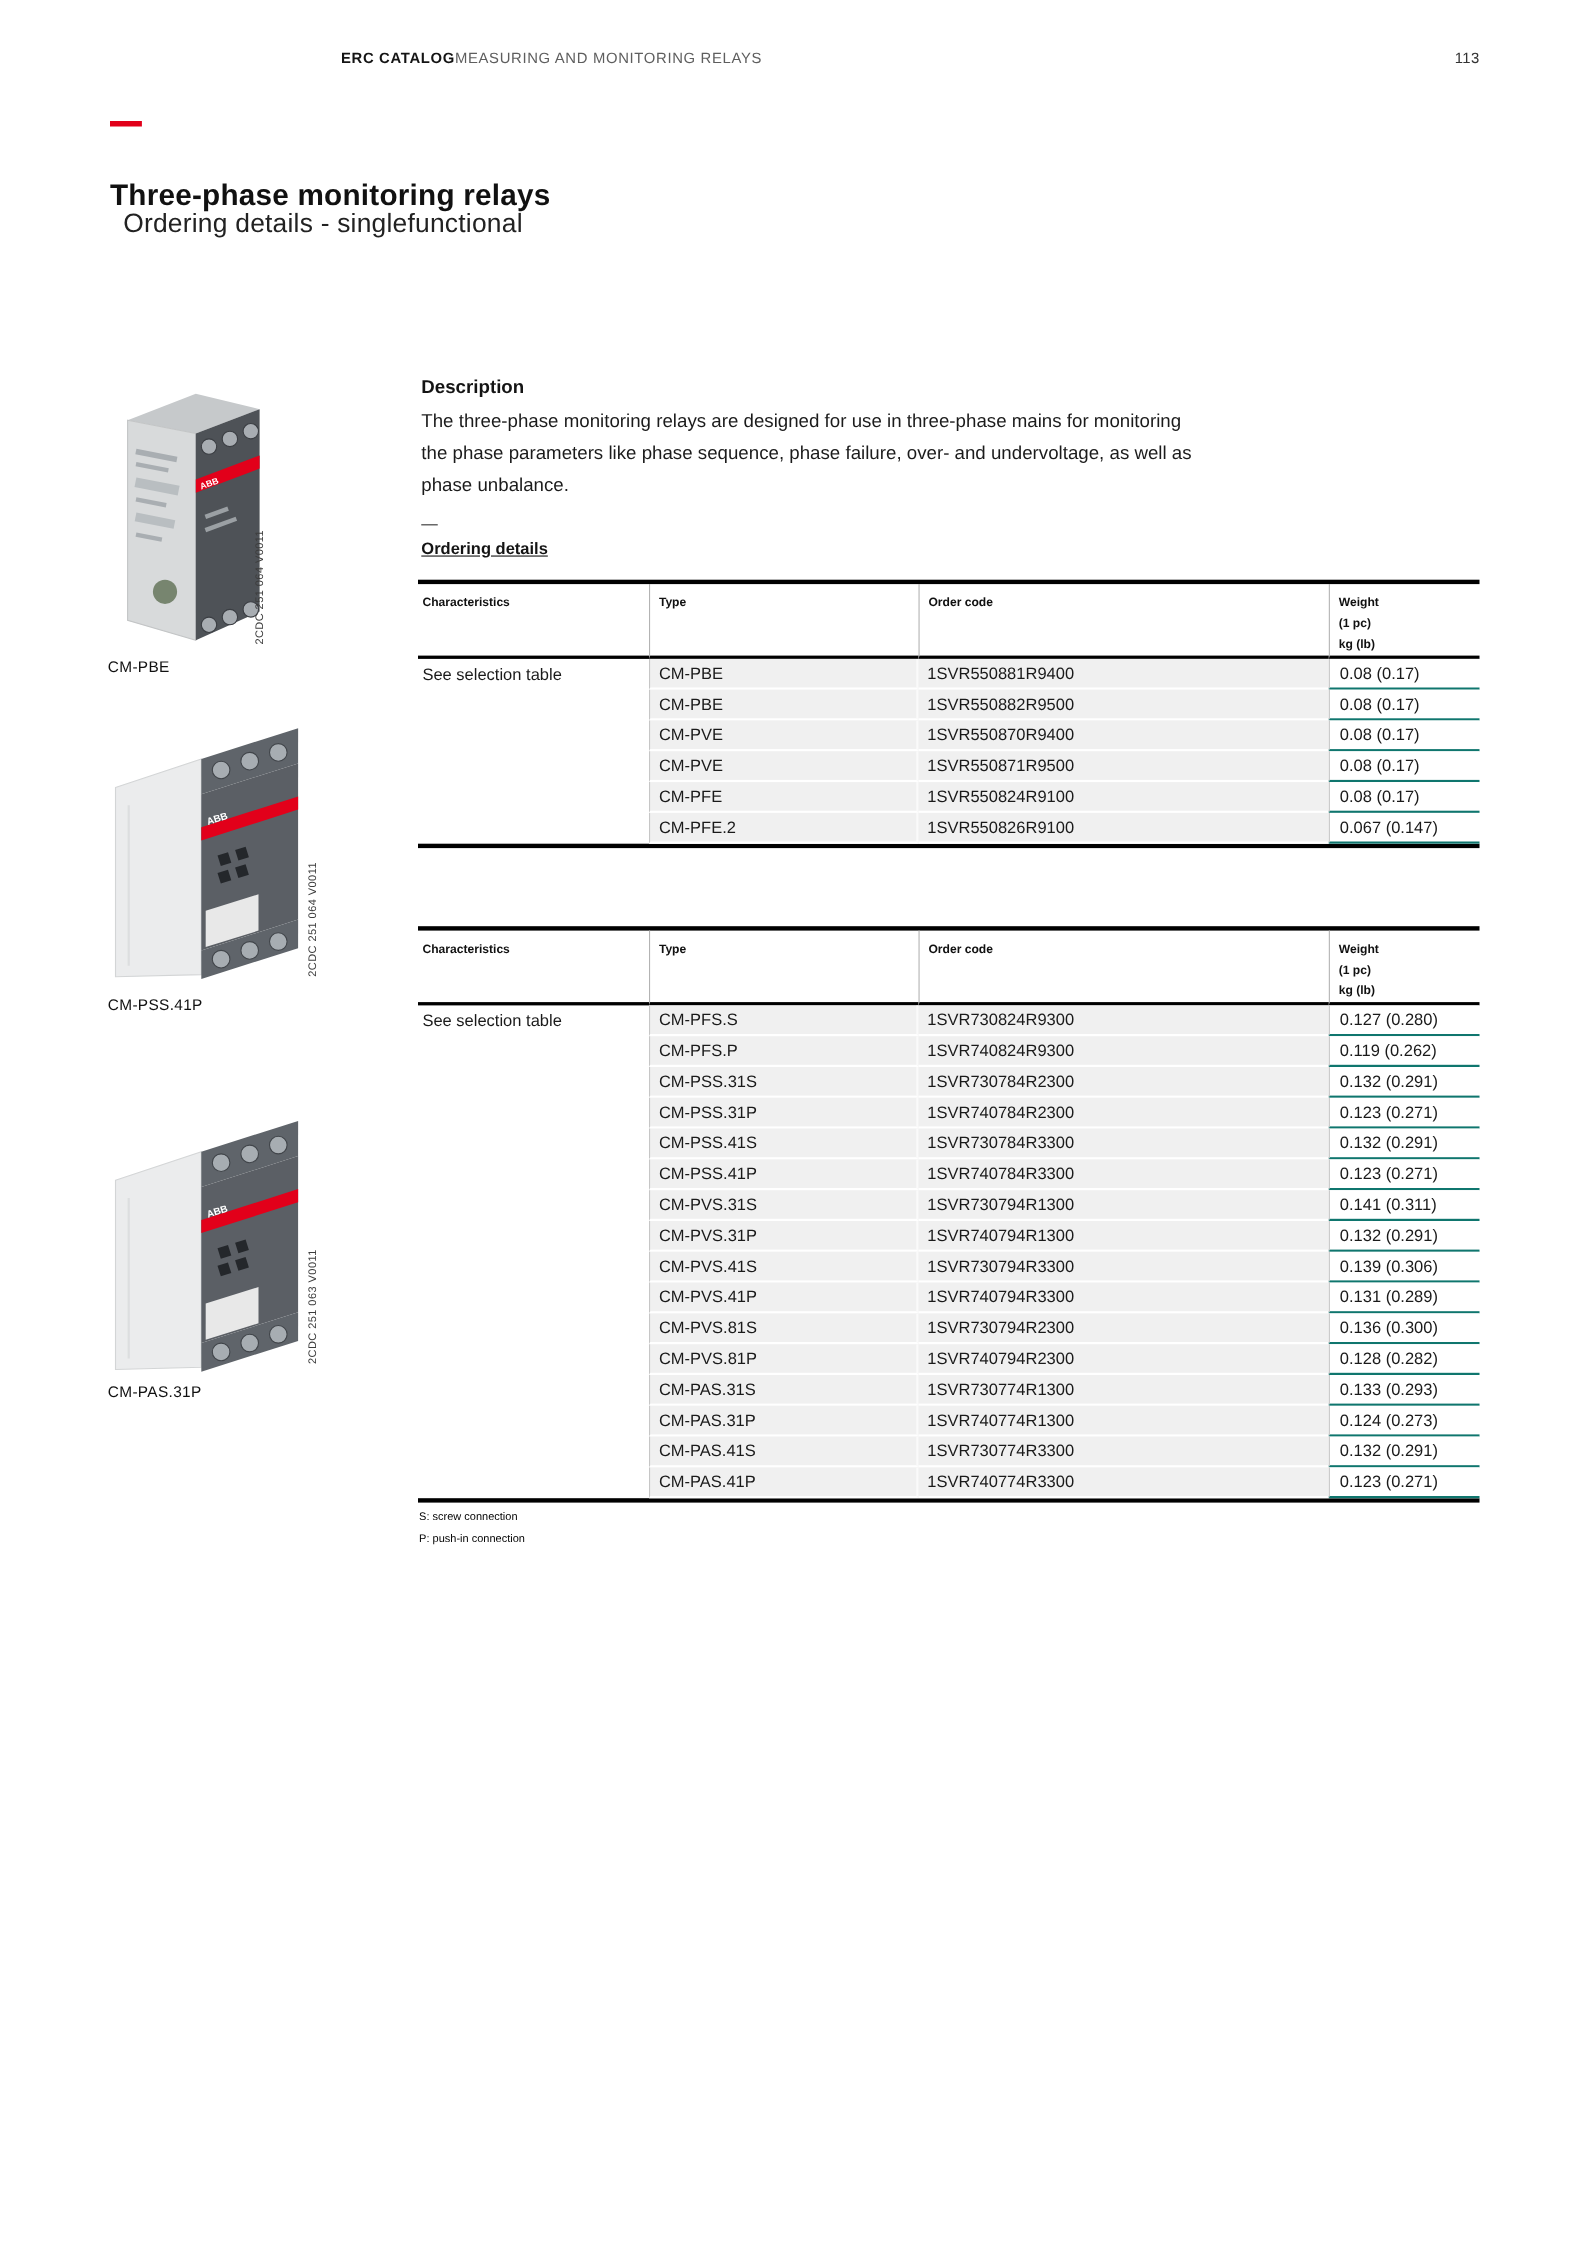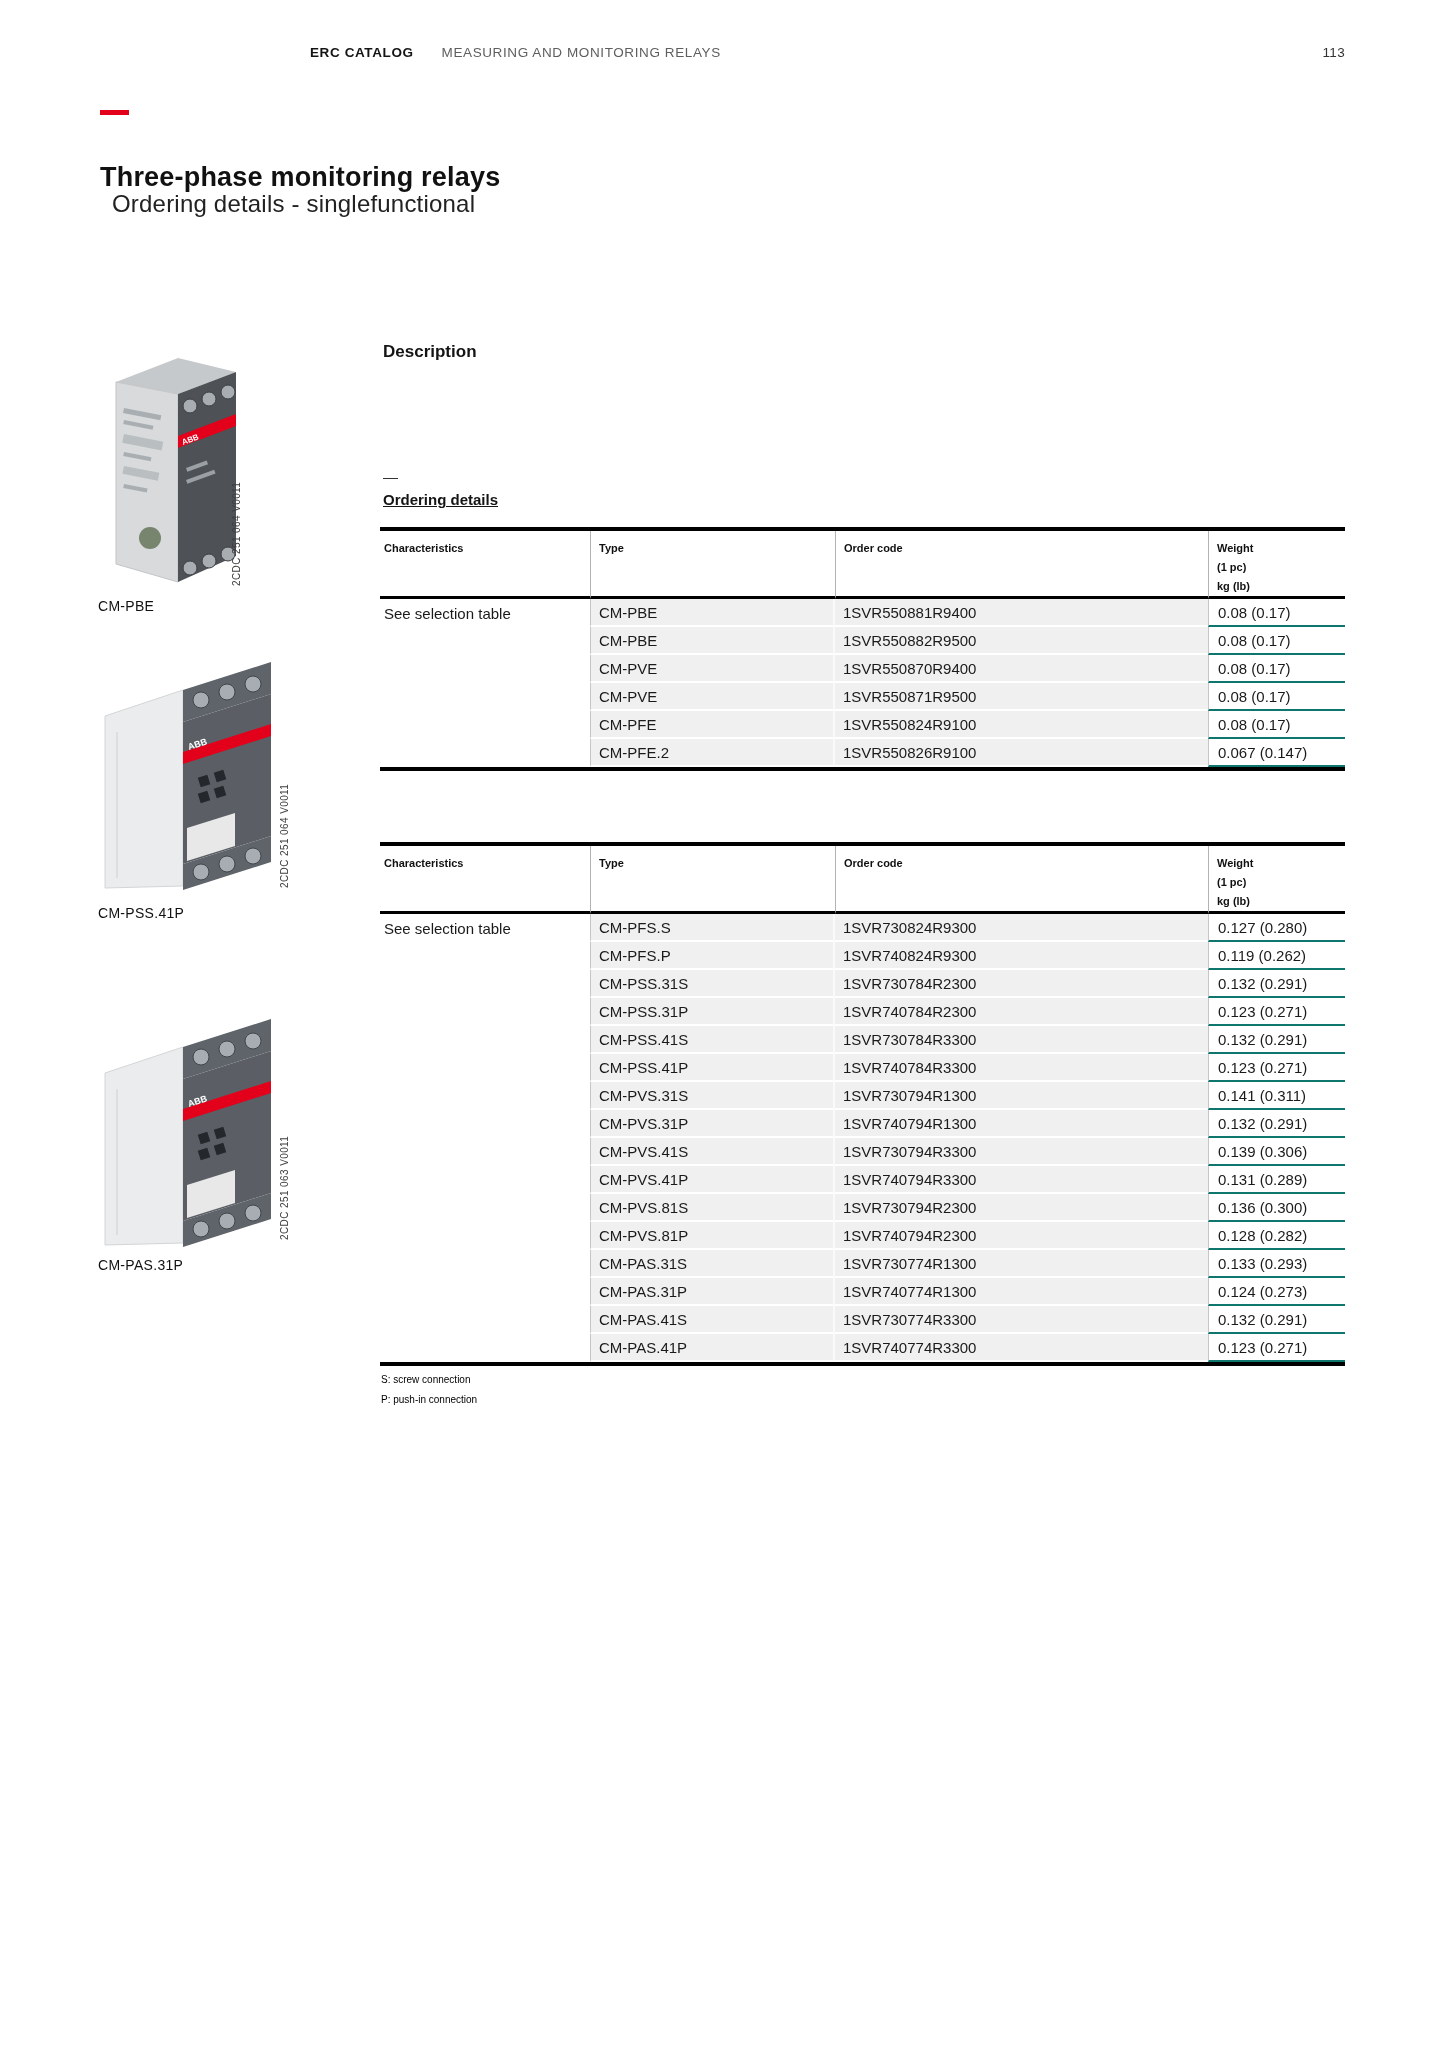--- a/index.html
+++ b/index.html
@@ -1,21 +1,21 @@
 <!DOCTYPE html>
 <html><head>
 <meta charset="utf-8">
 <style>
   * { margin:0; padding:0; box-sizing:border-box; }
   html,body { background:#ffffff; }
   body { font-family:"Liberation Sans", sans-serif; color:#141414; }
   #page { position:relative; width:1440px; height:2046px; background:#fff; overflow:hidden; }
 
   
-  .top-header { position:absolute; left:310px; top:45px; width:1035px; display:flex; align-items:baseline; gap:28px; font-size:13.5px; letter-spacing:0.6px; }
+  .top-header { position:absolute; left:310px; top:45px; width:1035px; display:flex; align-items:baseline; gap:0; font-size:13.5px; letter-spacing:0.6px; }
   .top-header .catalog { font-weight:bold; color:#141414; }
   .top-header .section { color:#5e5e5e; }
   .top-header .pageno { margin-left:auto; color:#333; letter-spacing:0.3px; }
 
   
   .red-dash { position:absolute; left:100px; top:110px; width:29px; height:5px; background:#e2001a; }
   .page-title { position:absolute; left:100px; top:162px; font-size:27px; font-weight:bold; color:#111; letter-spacing:0.2px; }
   .page-subtitle { position:absolute; left:100px; top:190px; font-size:24px; font-weight:400; color:#222; letter-spacing:0.2px;margin-left:12px; }
 
   
@@ -151,20 +151,23 @@
         <circle cx="108" cy="234" r="8"></circle>
           <circle cx="134" cy="226" r="8"></circle>
           <circle cx="160" cy="218" r="8"></circle>
       </g>
     </svg>
   </figure>
   <div class="photo-code" style="left:279px; top:1124px;">2CDC 251 063 V0011</div>
   <div class="figure-caption" style="left:98px; top:1257px;">CM-PAS.31P</div>
 
   <div class="desc-heading">Description</div>
+  <div class="desc-body">The three-phase monitoring relays are designed for use in three-phase mains for monitoring
+the phase parameters like phase sequence, phase failure, over- and undervoltage, as well as
+phase unbalance.</div>
   <div class="ordering-dash">—</div>
   <div class="ordering-label">Ordering details</div>
 
   <table class="order-table" id="table-0">
     <colgroup>
         <col style="width:210px">
         <col style="width:245px">
         <col style="width:373px">
         <col style="width:137px">
       </colgroup>

